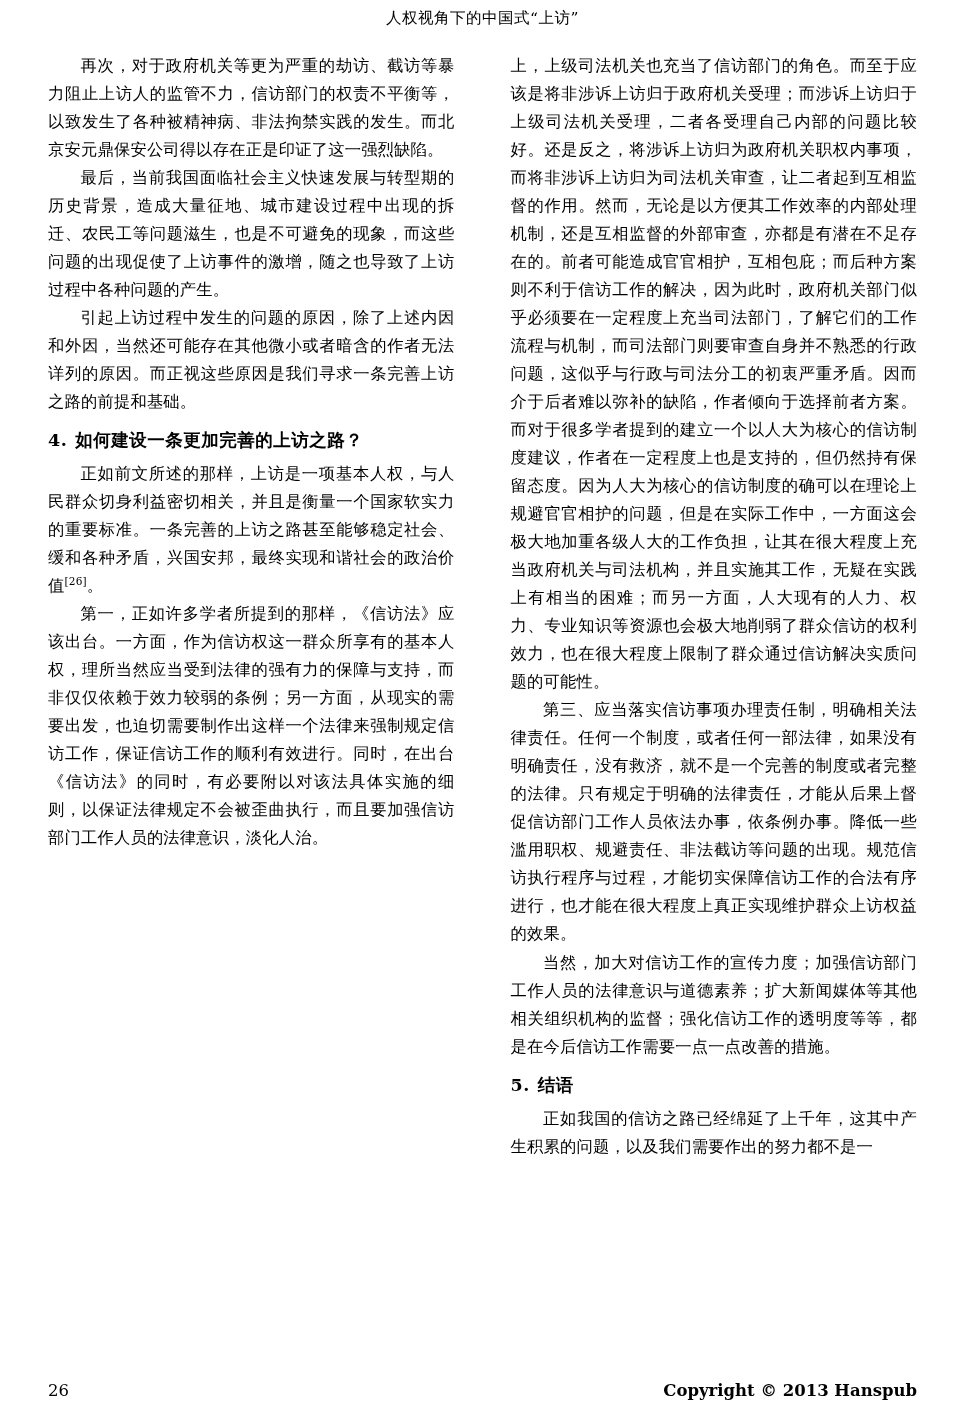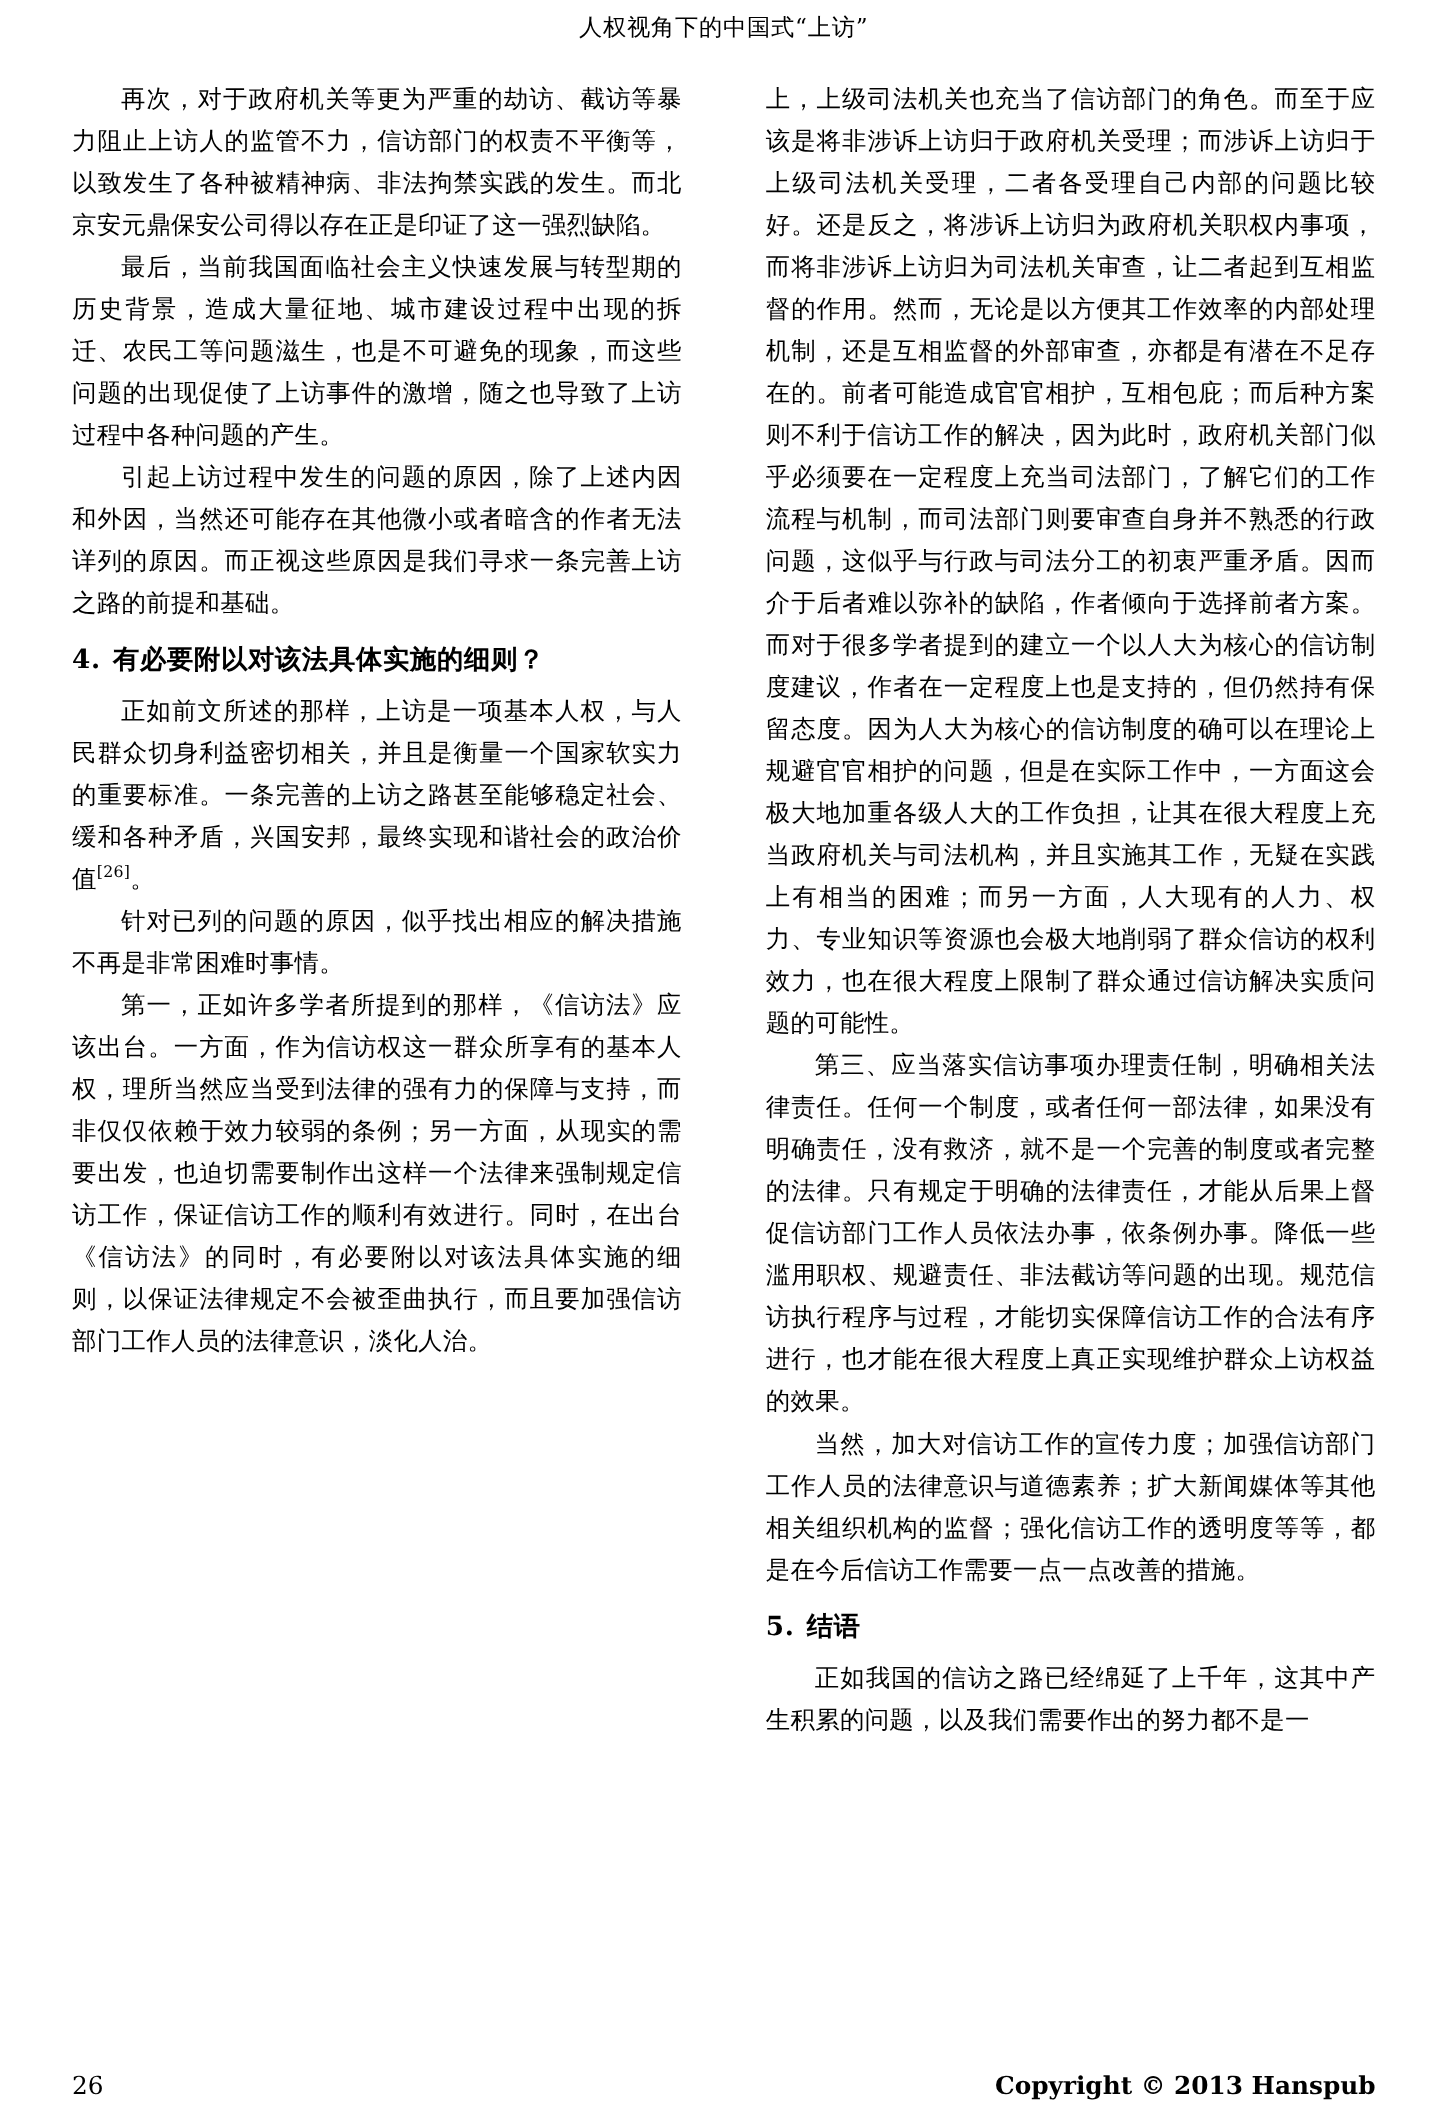--- a/index.html
+++ b/index.html
@@ -100,25 +100,24 @@
   <div class="running-head">人权视角下的中国式“上访”</div>
 
   <div class="columns">
 
     <div class="col">
       <p>再次，对于政府机关等更为严重的劫访、截访等暴力阻止上访人的监管不力，信访部门的权责不平衡等，以致发生了各种被精神病、非法拘禁实践的发生。而北京安元鼎保安公司得以存在正是印证了这一强烈缺陷。</p>
       <p>最后，当前我国面临社会主义快速发展与转型期的历史背景，造成大量征地、城市建设过程中出现的拆迁、农民工等问题滋生，也是不可避免的现象，而这些问题的出现促使了上访事件的激增，随之也导致了上访过程中各种问题的产生。</p>
       <p>引起上访过程中发生的问题的原因，除了上述内因和外因，当然还可能存在其他微小或者暗含的作者无法详列的原因。而正视这些原因是我们寻求一条完善上访之路的前提和基础。</p>
 
       <h2 class="section">
-        <span class="num">4.</span><span>有必要附以对该法具体实施的细则？</span>
+        <span class="num">4.</span><span>如何建设一条更加完善的上访之路？</span>
       </h2>
 
       <p><span>正如前文所述的那样，上访是一项基本人权，与人民群众切身利益密切相关，并且是衡量一个国家软实力的重要标准。一条完善的上访之路甚至能够稳定社会、缓和各种矛盾，兴国安邦，最终实现和谐社会的政治价值</span><sup class="ref">[26]</sup><span>。</span></p>
-      <p>针对已列的问题的原因，似乎找出相应的解决措施不再是非常困难时事情。</p>
       <p>第一，正如许多学者所提到的那样，《信访法》应该出台。一方面，作为信访权这一群众所享有的基本人权，理所当然应当受到法律的强有力的保障与支持，而非仅仅依赖于效力较弱的条例；另一方面，从现实的需要出发，也迫切需要制作出这样一个法律来强制规定信访工作，保证信访工作的顺利有效进行。同时，在出台《信访法》的同时，有必要附以对该法具体实施的细则，以保证法律规定不会被歪曲执行，而且要加强信访部门工作人员的法律意识，淡化人治。</p>
     </div>
 
     <div class="col">
       <p class="noindent">上，上级司法机关也充当了信访部门的角色。而至于应该是将非涉诉上访归于政府机关受理；而涉诉上访归于上级司法机关受理，二者各受理自己内部的问题比较好。还是反之，将涉诉上访归为政府机关职权内事项，而将非涉诉上访归为司法机关审查，让二者起到互相监督的作用。然而，无论是以方便其工作效率的内部处理机制，还是互相监督的外部审查，亦都是有潜在不足存在的。前者可能造成官官相护，互相包庇；而后种方案则不利于信访工作的解决，因为此时，政府机关部门似乎必须要在一定程度上充当司法部门，了解它们的工作流程与机制，而司法部门则要审查自身并不熟悉的行政问题，这似乎与行政与司法分工的初衷严重矛盾。因而介于后者难以弥补的缺陷，作者倾向于选择前者方案。而对于很多学者提到的建立一个以人大为核心的信访制度建议，作者在一定程度上也是支持的，但仍然持有保留态度。因为人大为核心的信访制度的确可以在理论上规避官官相护的问题，但是在实际工作中，一方面这会极大地加重各级人大的工作负担，让其在很大程度上充当政府机关与司法机构，并且实施其工作，无疑在实践上有相当的困难；而另一方面，人大现有的人力、权力、专业知识等资源也会极大地削弱了群众信访的权利效力，也在很大程度上限制了群众通过信访解决实质问题的可能性。</p>
       <p>第三、应当落实信访事项办理责任制，明确相关法律责任。任何一个制度，或者任何一部法律，如果没有明确责任，没有救济，就不是一个完善的制度或者完整的法律。只有规定于明确的法律责任，才能从后果上督促信访部门工作人员依法办事，依条例办事。降低一些滥用职权、规避责任、非法截访等问题的出现。规范信访执行程序与过程，才能切实保障信访工作的合法有序进行，也才能在很大程度上真正实现维护群众上访权益的效果。</p>
       <p>当然，加大对信访工作的宣传力度；加强信访部门工作人员的法律意识与道德素养；扩大新闻媒体等其他相关组织机构的监督；强化信访工作的透明度等等，都是在今后信访工作需要一点一点改善的措施。</p>
 
       <h2 class="section">
         <span class="num">5.</span><span>结语</span>

